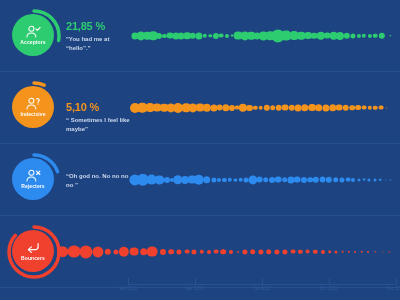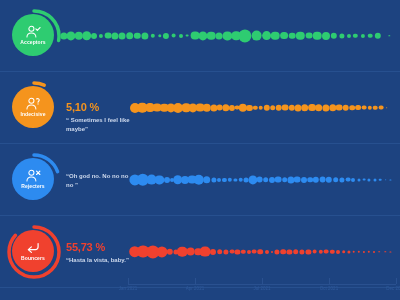--- a/index.html
+++ b/index.html
@@ -134,20 +134,24 @@
         <circle cx="28" cy="28" r="25" fill="none" stroke-width="3.5" stroke-linecap="round" transform="rotate(-90 28 28)" stroke="#2ecc71" stroke-dasharray="43.63323129985824 113.44640137963142"></circle>
       </svg>
       <div class="badge" style="background: rgb(46, 204, 113);">
         <svg class="glyph" viewBox="0 0 24 22">
           <circle cx="9.5" cy="6" r="4" fill="none" stroke="#fff" stroke-width="1.6"></circle>
           <path d="M2.5 19c0-4 3.2-6.6 7-6.6s7 2.6 7 6.6" fill="none" stroke="#fff" stroke-width="1.6" stroke-linecap="round"></path>
           <path d="M16.5 6.2l2.3 2.4 4.2-4.6" fill="none" stroke="#fff" stroke-width="1.8" stroke-linecap="round" stroke-linejoin="round"></path>
         </svg>
         <div class="blabel">Acceptors</div>
       </div>
+    </div>
+    <div class="textblock">
+      <div class="pct" style="color: rgb(46, 204, 113);">21,85 %</div>
+      <div class="quote">"You had me at “hello”."</div>
     </div>
     <div class="dots">
         <div class="dot" style="background: rgb(46, 204, 113); left: 0.5%; width: 7.2px; height: 7.2px;"></div>
         <div class="dot" style="background: rgb(46, 204, 113); left: 2.8%; width: 9.2px; height: 9.2px;"></div>
         <div class="dot" style="background: rgb(46, 204, 113); left: 5.1%; width: 8.4px; height: 8.4px;"></div>
         <div class="dot" style="background: rgb(46, 204, 113); left: 7.4%; width: 9.6px; height: 9.6px;"></div>
         <div class="dot" style="background: rgb(46, 204, 113); left: 9.6%; width: 6px; height: 6px;"></div>
         <div class="dot" style="background: rgb(46, 204, 113); left: 11.7%; width: 4.2px; height: 4.2px;"></div>
         <div class="dot" style="background: rgb(46, 204, 113); left: 13.8%; width: 6.8px; height: 6.8px;"></div>
         <div class="dot" style="background: rgb(46, 204, 113); left: 16%; width: 7.2px; height: 7.2px;"></div>
@@ -320,24 +324,20 @@
         <circle cx="28" cy="28" r="25" fill="none" stroke-width="3.5" stroke-linecap="round" transform="rotate(-90 28 28)" stroke="#f0412e" stroke-dasharray="135.26301702956056 21.816615649929105"></circle>
       </svg>
       <div class="badge" style="background: rgb(240, 65, 46);">
         <svg class="glyph" viewBox="0 0 24 22">
           <path d="M20 4v5.5a4 4 0 0 1-4 4H5" fill="none" stroke="#fff" stroke-width="1.9" stroke-linecap="round" stroke-linejoin="round"></path>
           <path d="M9.5 9.2L4.6 13.6l4.9 4.3" fill="none" stroke="#fff" stroke-width="1.9" stroke-linecap="round" stroke-linejoin="round"></path>
         </svg>
         <div class="blabel">Bouncers</div>
       </div>
     </div>
-    <div class="textblock">
-      <div class="pct" style="color: rgb(240, 65, 46);">55,73 %</div>
-      <div class="quote">“Hasta la vista, baby.”</div>
-    </div>
     <div class="dots">
         <div class="dot" style="background: rgb(240, 65, 46); left: 0.2%; width: 11.6px; height: 11.6px;"></div>
         <div class="dot" style="background: rgb(240, 65, 46); left: 3.6%; width: 12.8px; height: 12.8px;"></div>
         <div class="dot" style="background: rgb(240, 65, 46); left: 7.2%; width: 13.2px; height: 13.2px;"></div>
         <div class="dot" style="background: rgb(240, 65, 46); left: 10.8%; width: 11.2px; height: 11.2px;"></div>
         <div class="dot" style="background: rgb(240, 65, 46); left: 13.8%; width: 6.4px; height: 6.4px;"></div>
         <div class="dot" style="background: rgb(240, 65, 46); left: 16.2%; width: 5.2px; height: 5.2px;"></div>
         <div class="dot" style="background: rgb(240, 65, 46); left: 18.6%; width: 10.4px; height: 10.4px;"></div>
         <div class="dot" style="background: rgb(240, 65, 46); left: 21.8%; width: 8.8px; height: 8.8px;"></div>
         <div class="dot" style="background: rgb(240, 65, 46); left: 24.6%; width: 7.6px; height: 7.6px;"></div>

